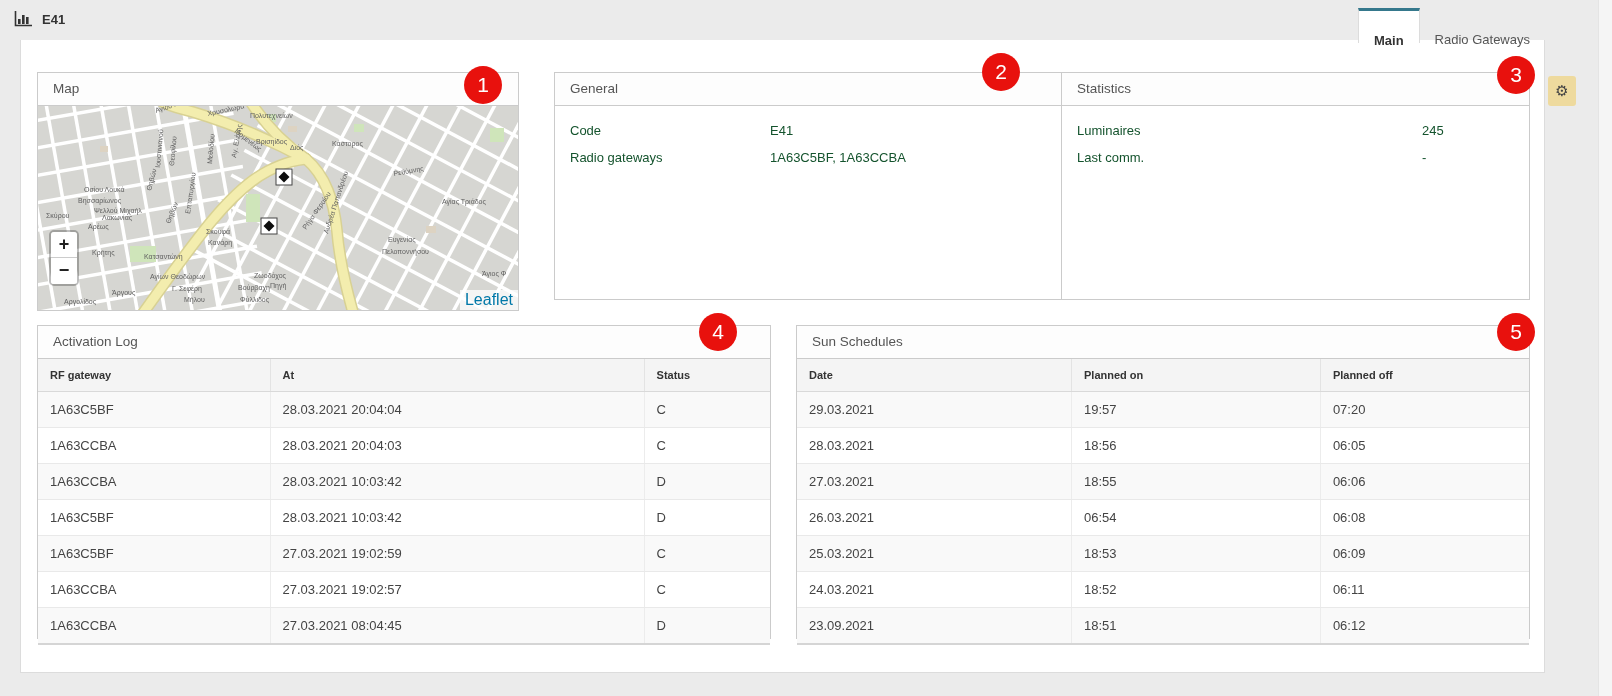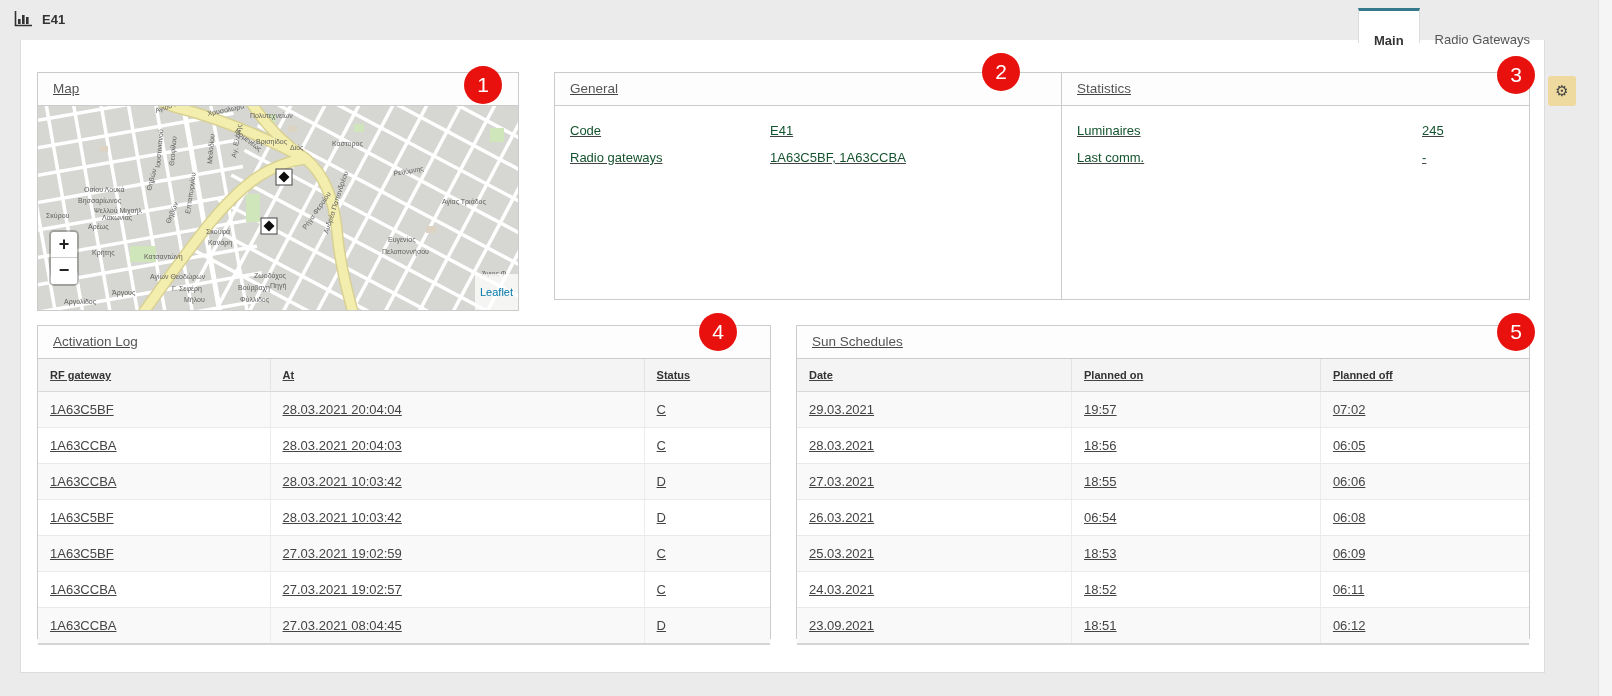--- a/index.html
+++ b/index.html
@@ -20,21 +20,21 @@
   .tabs { position:absolute; right:67px; top:8px; display:flex; z-index:3; }
   .tab { height:32px; line-height:32px; padding:16px 15px; font-size:13px; color:#555; cursor:pointer; }
   .tab.active { background:#fff; border-top:3px solid #35788c; line-height:28px;
                 border-left:1px solid #dcdcdc; border-right:1px solid #dcdcdc;
                 font-weight:bold; color:#333; }
 
   
   .content { position:absolute; left:20px; top:40px; width:1525px; height:633px;
              background:#fff; border:1px solid #dcdcdc; border-top:none; }
 
-  .panel { position:absolute; border:1px solid #cbcbcb; background:#fff;text-decoration:underline; }
+  .panel { position:absolute; border:1px solid #cbcbcb; background:#fff; }
   .panel-header { height:33px; line-height:32px; padding:0 15px; background:#fdfdfd;
                   border-bottom:1px solid #cbcbcb; font-size:13.5px; color:#555; }
 
   #panel-map        { left:16px;   top:32px;  width:482px; height:239px; }
   #panel-general    { left:533px;  top:32px;  width:561px; height:228px; }
   #panel-statistics { left:1040px; top:32px;  width:469px; height:228px; }
   #panel-actlog     { left:16px;   top:285px; width:734px; height:314px; }
   #panel-sun        { left:775px;  top:285px; width:734px; height:314px; }
 
   
@@ -55,21 +55,21 @@
 
   
   .map-body { position:relative; width:480px; height:204px; overflow:hidden; background:#d6d6d2; }
   .street-label { font-size:7px; fill:#606060; font-family:"Liberation Sans","DejaVu Sans",sans-serif; }
   .map-zoom { position:absolute; left:11px; top:124px; width:30px; border:2px solid rgba(0,0,0,0.25);
               border-radius:5px; overflow:hidden; z-index:5; }
   .map-zoom-btn { width:26px; height:26px; background:#fff; text-align:center; line-height:25px;
                   font-size:18px; font-weight:bold; color:#222; cursor:pointer; }
   .map-zoom-btn:first-child { border-bottom:1px solid #ccc; }
   .map-attr { position:absolute; right:0; bottom:0; background:rgba(255,255,255,0.75);
-              font-size:11px; padding:12px 5px; color:#333; z-index:5; }
+              font-size:16px; padding:1px 5px; color:#333; z-index:5; }
   .map-attr a { color:#0078a8; text-decoration:none; cursor:pointer; }
 
   
   .badge { position:absolute; width:38px; height:38px; border-radius:50%; background:#e8110d;
            color:#fff; font-size:21px; line-height:38px; text-align:center; z-index:20; }
   #badge-1 { left:464px;  top:66px; }
   #badge-2 { left:982px;  top:53px; }
   #badge-3 { left:1497px; top:56px; }
   #badge-4 { left:699px;  top:313px; }
   #badge-5 { left:1497px; top:313px; }
@@ -341,21 +341,21 @@
           <tr>
             <th>Date</th>
             <th>Planned on</th>
             <th>Planned off</th>
           </tr>
         </thead>
         <tbody>
           <tr class="odd">
             <td>29.03.2021</td>
             <td>19:57</td>
-            <td>07:02</td>
+            <td>07:20</td>
           </tr>
           <tr class="even">
             <td>28.03.2021</td>
             <td>18:56</td>
             <td>06:05</td>
           </tr>
           <tr class="odd">
             <td>27.03.2021</td>
             <td>18:55</td>
             <td>06:06</td>

